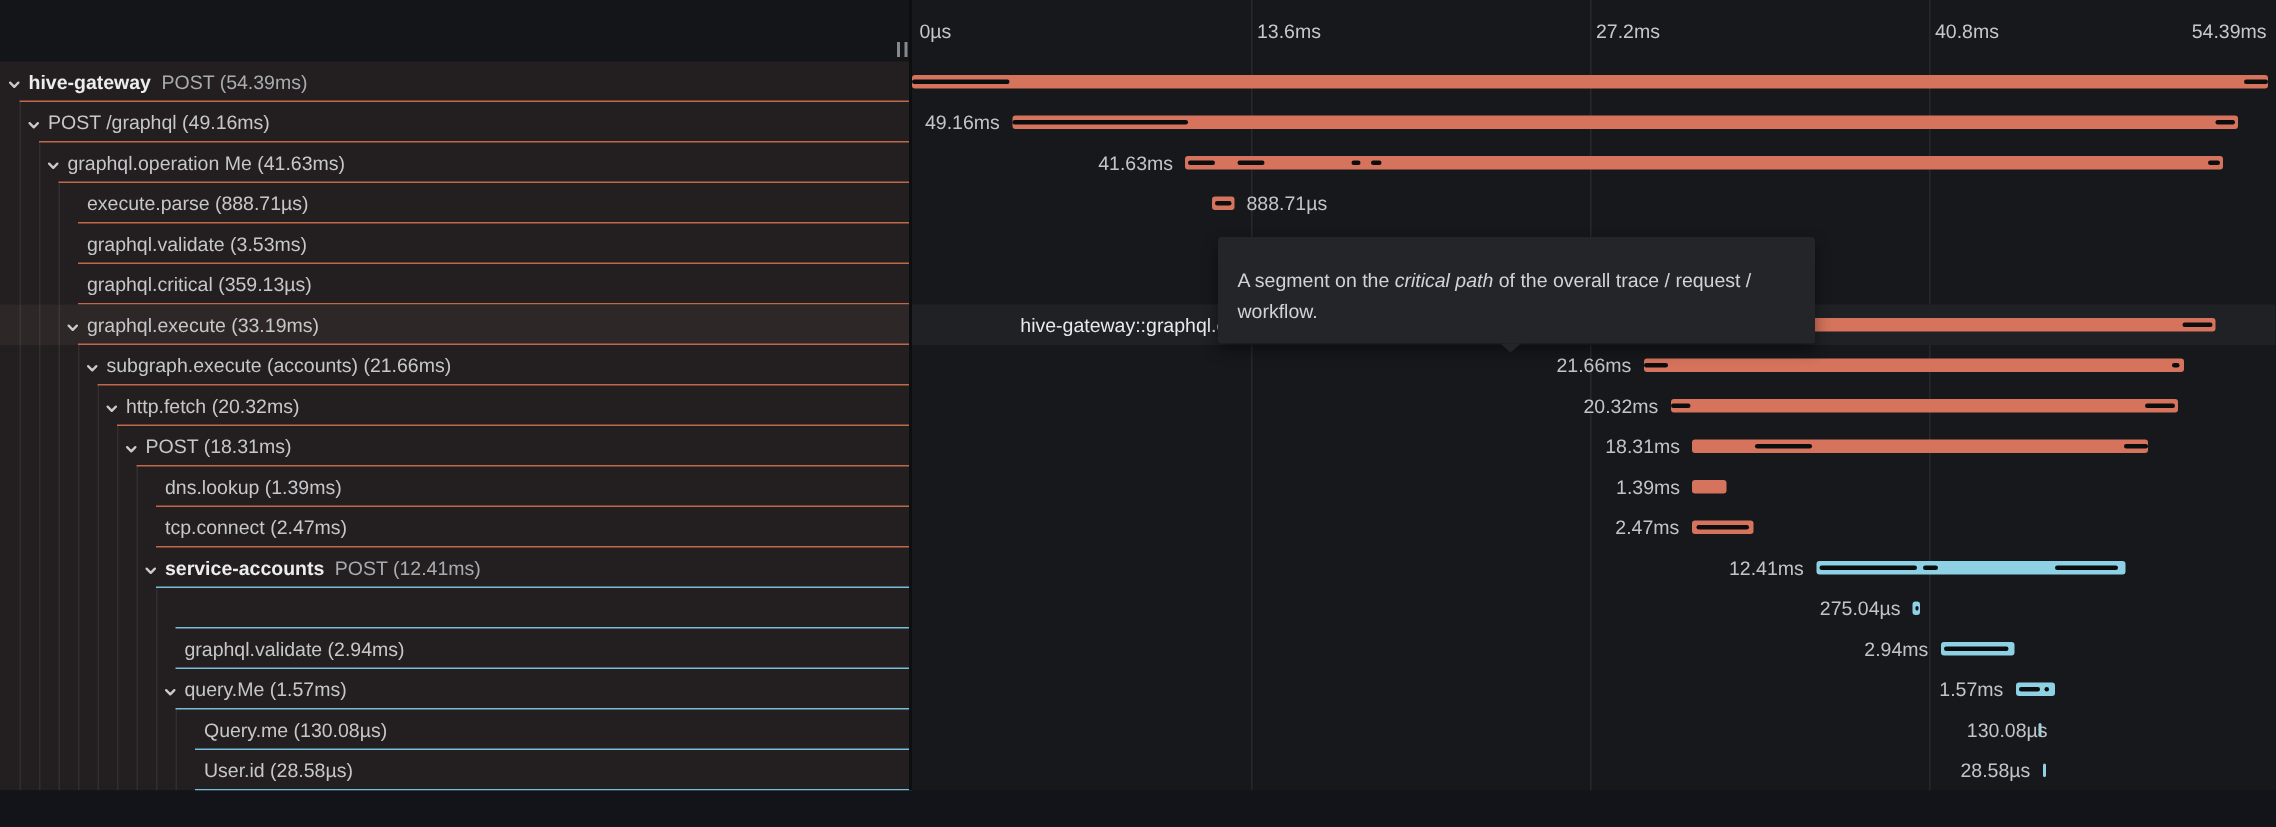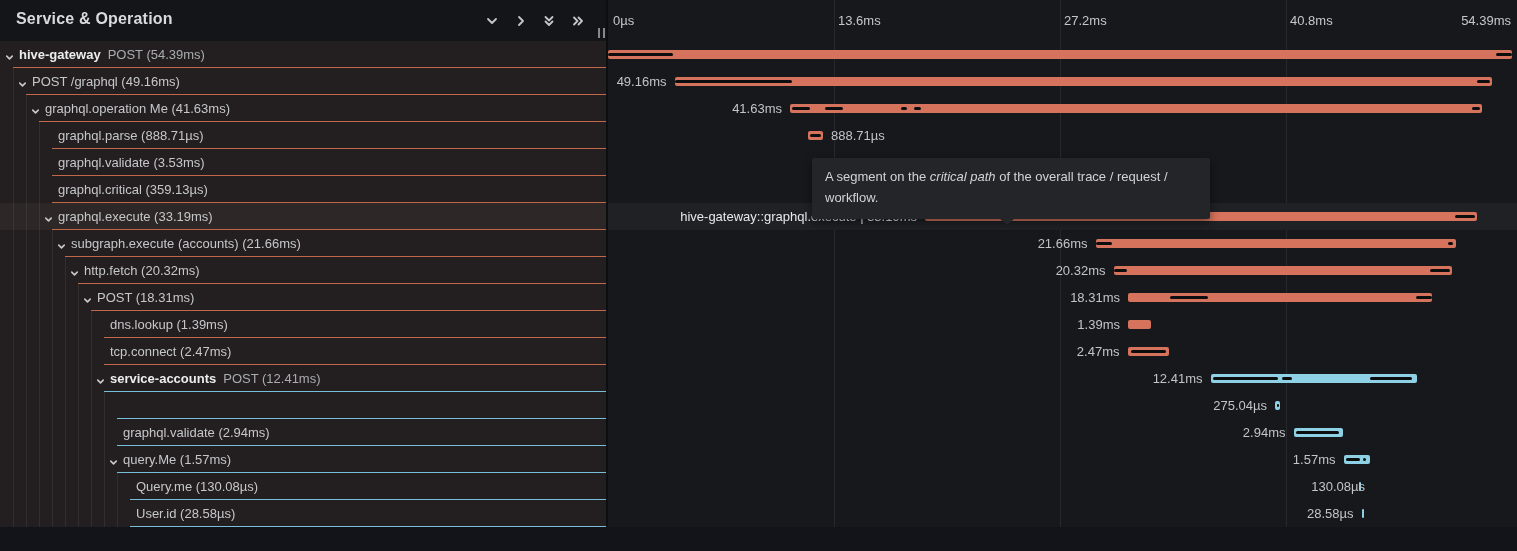--- a/index.html
+++ b/index.html
@@ -41,60 +41,35 @@
   #rrows { position:absolute; left:0; top:41px; width:909px; height:486px; }
   .rrow { position:relative; height:27px; width:909px; }
   .rrow.hl { background:#1f2125; }
   .bar { position:absolute; top:9px; height:9px; border-radius:2px; }
   .crit { position:absolute; top:12px; height:3px; background:#0c0d0f; border-radius:1.5px; }
   .blabel { position:absolute; top:0; height:27px; line-height:27px; font-size:13px; color:#c3c4c6; white-space:nowrap; }
   .blabel.white { color:#e8e9ea; }
 
   
   #tooltip { position:absolute; left:812px; top:158px; width:398px; background:#232528;
-             border-radius:2px; padding:9px 13px 10px 13px; font-size:13px; line-height:1.6;
+             border-radius:2px; padding:19px 13px 10px 13px; font-size:13px; line-height:1.6;
              color:#d2d3d5; z-index:50; box-shadow:0 4px 10px rgba(0,0,0,.45); }
   #tooltip em { font-style:italic; }
   #tooltip .caret { position:absolute; left:188px; bottom:-6px; width:0; height:0;
              border-left:7px solid transparent; border-right:7px solid transparent;
              border-top:6px solid #232528; }
 
   #bottomstrip { position:absolute; left:0; top:527px; width:1517px; height:24px; background:#131419; }
 </style>
 </head>
 <body>
 
 <div id="app">
 
   <div id="left">
-    <div id="lheader">
-      <div id="ltitle">Service &amp; Operation</div>
-      <div class="hicon" style="left:483px">
-        <svg width="14" height="14" viewBox="0 0 14 14" fill="none" stroke="currentColor" stroke-width="1.8" stroke-linecap="round" stroke-linejoin="round">
-            <path d="M3 5l4 4 4-4"></path>
-          </svg>
-      </div>
-      <div class="hicon" style="left:512px">
-        <svg width="14" height="14" viewBox="0 0 14 14" fill="none" stroke="currentColor" stroke-width="1.8" stroke-linecap="round" stroke-linejoin="round">
-            <path d="M5 3l4 4-4 4"></path>
-          </svg>
-      </div>
-      <div class="hicon" style="left:540px">
-        <svg width="14" height="14" viewBox="0 0 14 14" fill="none" stroke="currentColor" stroke-width="1.8" stroke-linecap="round" stroke-linejoin="round">
-            <path d="M3.5 3l3.5 3.5L10.5 3"></path>
-            <path d="M3.5 7.5L7 11l3.5-3.5"></path>
-          </svg>
-      </div>
-      <div class="hicon" style="left:569px">
-        <svg width="14" height="14" viewBox="0 0 14 14" fill="none" stroke="currentColor" stroke-width="1.8" stroke-linecap="round" stroke-linejoin="round">
-            <path d="M3 3.5L6.5 7 3 10.5"></path>
-            <path d="M7.5 3.5L11 7l-3.5 3.5"></path>
-          </svg>
-      </div>
-    </div>
     <div id="lrows">
         <div class="lrow">
           <div class="lchev" style="left: 4px;"><svg width="11" height="11" viewBox="0 0 12 12" fill="none" stroke="currentColor" stroke-width="1.7" stroke-linecap="round" stroke-linejoin="round">
               <path d="M3 4.5l3 3 3-3"></path>
             </svg></div>
           <div class="ltext" style="left: 19px;"><b>hive-gateway</b><span class="dim">POST (54.39ms)</span></div>
           <div class="lborder" style="left: 13px; background: rgb(193, 104, 74);"></div>
         </div>
         <div class="lrow">
           <div class="guide" style="left: 13px;"></div>
@@ -110,21 +85,21 @@
           <div class="lchev" style="left: 30px;"><svg width="11" height="11" viewBox="0 0 12 12" fill="none" stroke="currentColor" stroke-width="1.7" stroke-linecap="round" stroke-linejoin="round">
               <path d="M3 4.5l3 3 3-3"></path>
             </svg></div>
           <div class="ltext" style="left: 45px;">graphql.operation Me (41.63ms)</div>
           <div class="lborder" style="left: 39px; background: rgb(193, 104, 74);"></div>
         </div>
         <div class="lrow">
           <div class="guide" style="left: 13px;"></div>
           <div class="guide" style="left: 26px;"></div>
           <div class="guide" style="left: 39px;"></div>
-          <div class="ltext" style="left: 58px;">graphql.parse (888.71µs)</div>
+          <div class="ltext" style="left: 58px;">execute.parse (888.71µs)</div>
           <div class="lborder" style="left: 52px; background: rgb(193, 104, 74);"></div>
         </div>
         <div class="lrow">
           <div class="guide" style="left: 13px;"></div>
           <div class="guide" style="left: 26px;"></div>
           <div class="guide" style="left: 39px;"></div>
           <div class="ltext" style="left: 58px;">graphql.validate (3.53ms)</div>
           <div class="lborder" style="left: 52px; background: rgb(193, 104, 74);"></div>
         </div>
         <div class="lrow">

